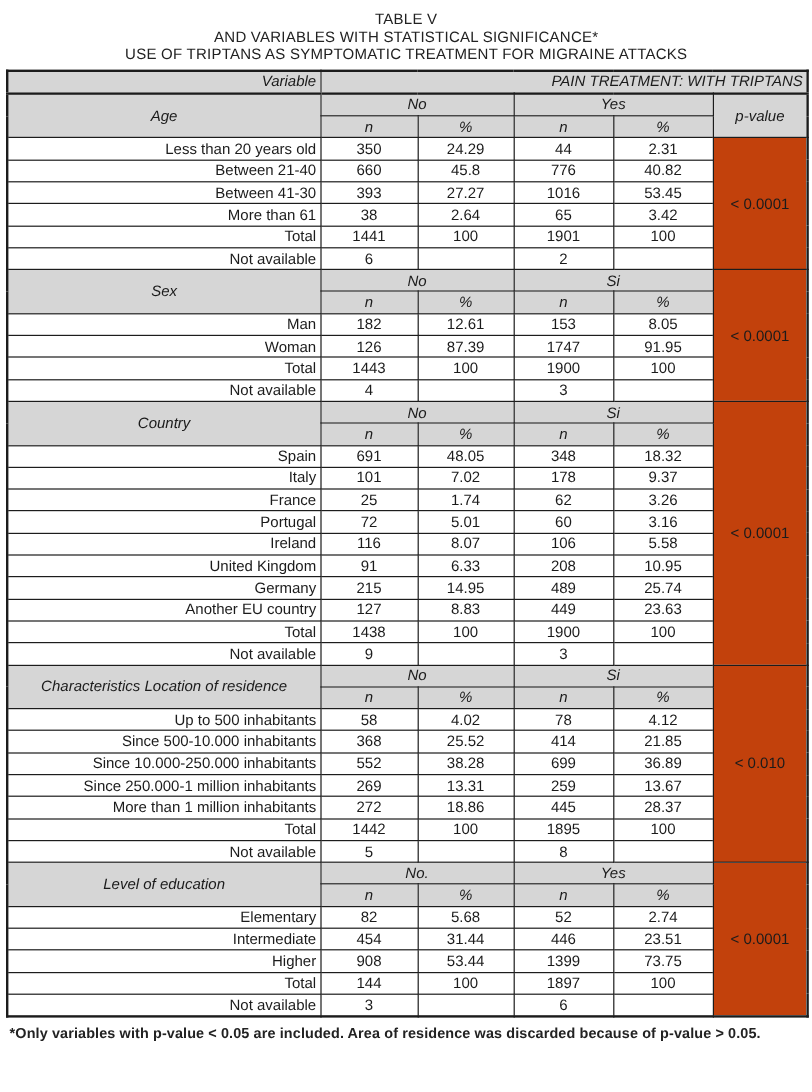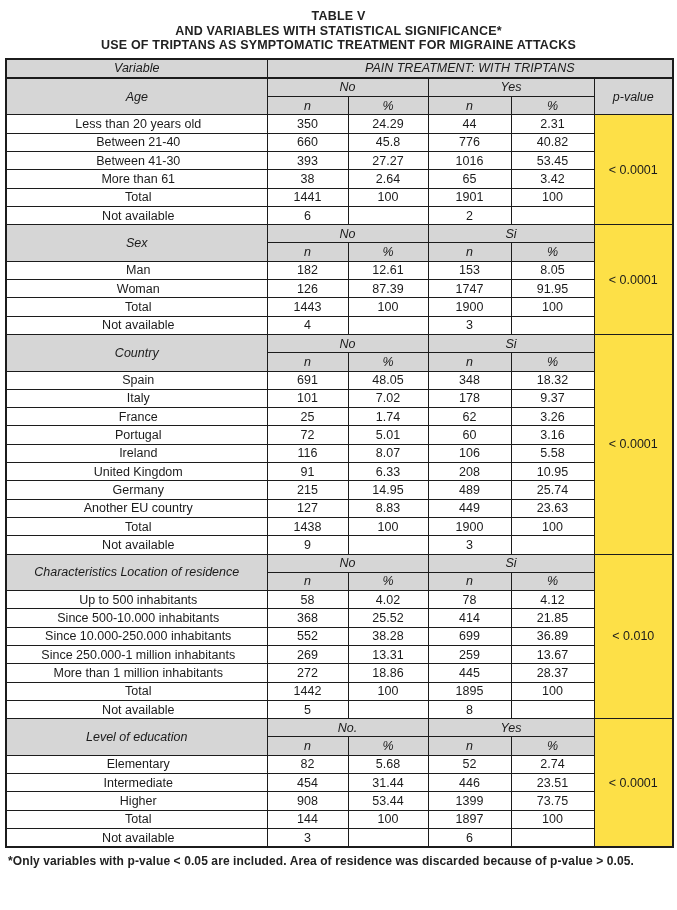--- a/index.html
+++ b/index.html
@@ -2,35 +2,35 @@
 <html><head>
 <meta charset="utf-8">
 <style>
   html,body{margin:0;padding:0;}
   body{
     width:677px;height:910px;background:#ffffff;
     font-family:"Liberation Sans","DejaVu Sans",sans-serif;
     color:#1b1b1b;-webkit-font-smoothing:antialiased;
   }
   .page{position:relative;width:677px;height:910px;overflow:hidden;}
-  .titles{padding-top:9px;text-align:center;font-weight:bold;font-size:12.5px;line-height:14.5px;letter-spacing:.2px;color:#222;}
+  .titles{padding-top:9px;text-align:center;font-weight:normal;font-size:12.5px;line-height:14.5px;letter-spacing:.2px;color:#222;}
   table.maintable{
     border-collapse:collapse;table-layout:fixed;width:667px;
     margin:5px 0 0 5px;border:2px solid #1c1c1c;
   }
   td{
     border:1px solid #1c1c1c;font-size:12.5px;height:17.3px;
     padding:0 3px;text-align:center;vertical-align:middle;
     white-space:nowrap;overflow:hidden;color:#1b1b1b;
   }
-  td.lbl{text-align:center;padding-left:6px;}
+  td.lbl{text-align:right;padding-left:6px;}
   .shade{background:#d6d6d6;}
   .it{font-style:italic;}
-  tr.tophdr td{border-bottom:2px solid #1c1c1c;}
-  td.pv{background:#fde047;}
+  tr.tophdr td{border-bottom:2px solid #1c1c1c;text-align:right;}
+  td.pv{background:#c2410c;}
   .foot{font-size:12px;margin:6px 0 0 8px;color:#222;letter-spacing:.1px;font-weight:bold;}
 </style>
 </head>
 <body>
 
 <div class="page">
 
   <div class="titles">
     <div>TABLE V</div>
     <div>AND VARIABLES WITH STATISTICAL SIGNIFICANCE*</div>

